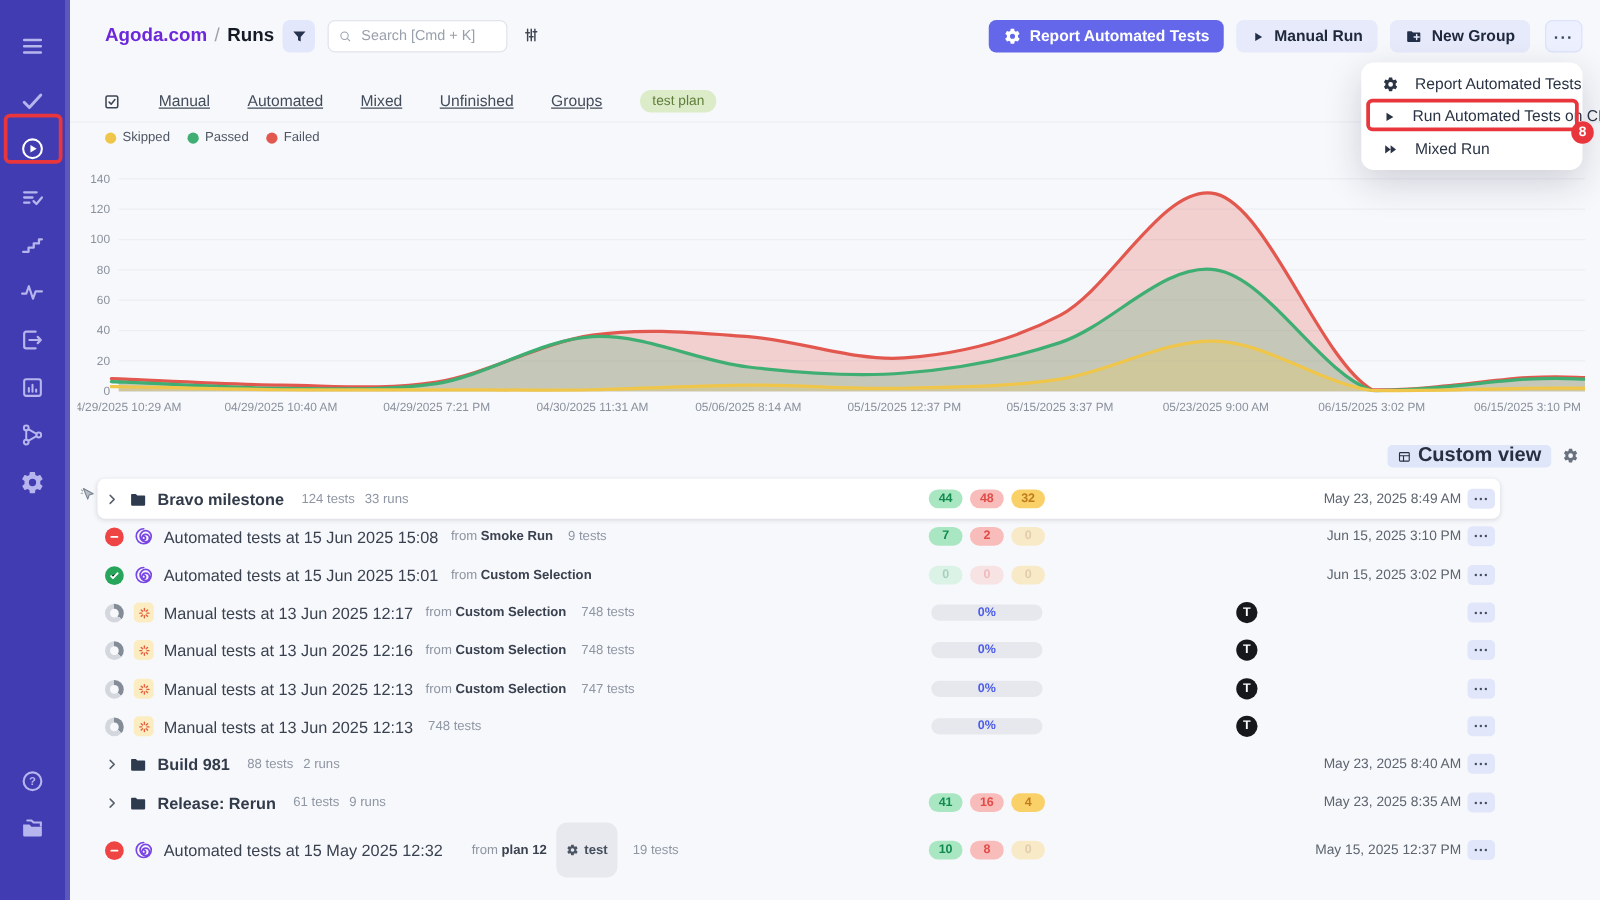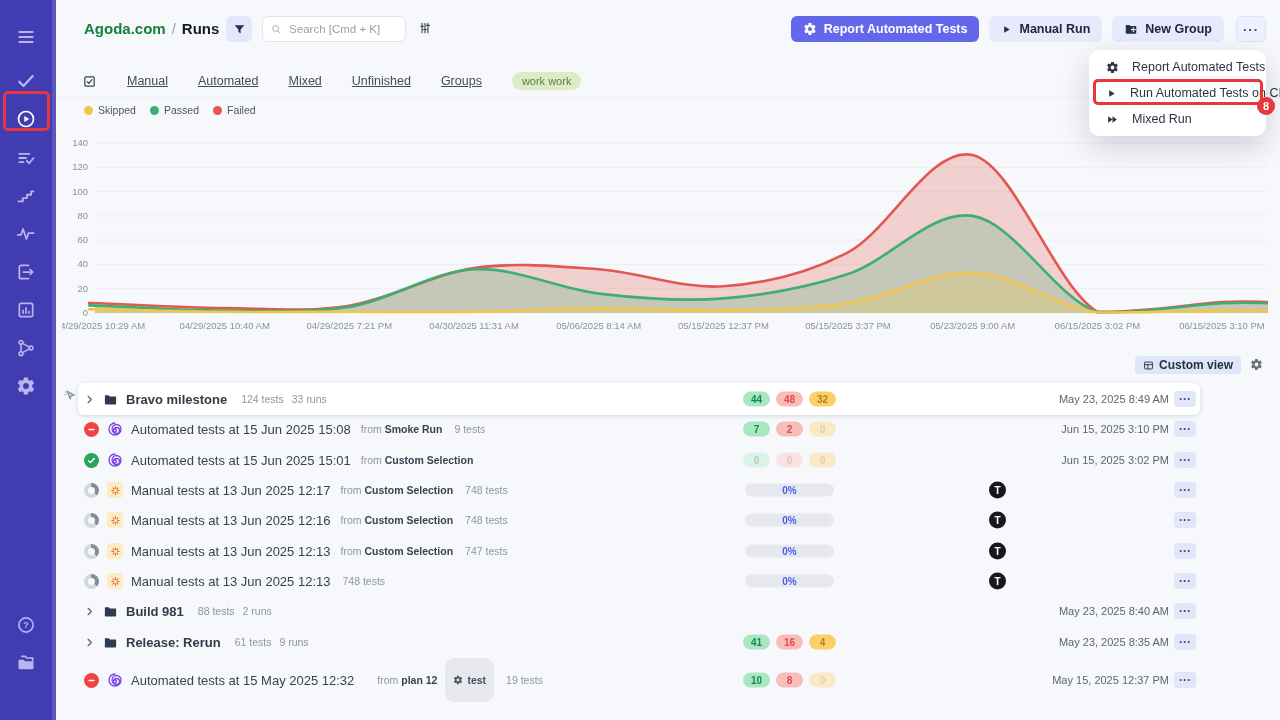--- a/index.html
+++ b/index.html
@@ -12,21 +12,21 @@
   .sidebar::after{content:'';position:absolute;right:0;top:0;width:4px;height:100%;background:rgba(255,255,255,.14);}
   .sb-item{position:absolute;left:0;width:52px;height:38px;display:flex;align-items:center;justify-content:center;
            color:#b7b5ee;cursor:pointer;}
   .sb-item.active{color:#ffffff;}
   .sb-avatar{position:absolute;left:15px;top:681px;width:24px;height:24px;border-radius:50%;background:#17181c;
              color:#fff;font-size:13px;font-weight:700;display:flex;align-items:center;justify-content:center;
              box-shadow:0 0 0 2px #ffffff;}
 
   
   .crumb{position:absolute;left:84px;top:20px;font-size:15px;display:flex;gap:6px;align-items:baseline;}
-  .crumb .proj{font-weight:700;color:#15803d;}
+  .crumb .proj{font-weight:700;color:#6d28d9;}
   .crumb .sep{color:#9aa1ad;}
   .crumb .page{font-weight:700;color:#141b26;}
   .filter-btn{position:absolute;left:226px;top:16px;width:26px;height:26px;border-radius:6px;background:#e3e7fb;
               display:flex;align-items:center;justify-content:center;color:#26334e;cursor:pointer;}
   .search{position:absolute;left:262px;top:16px;width:144px;height:26px;background:#fff;border:1px solid #e1e4ea;
           border-radius:6px;display:flex;align-items:center;padding:0 8px;gap:6px;box-sizing:border-box;}
   .search input{border:none;outline:none;width:100%;font-size:11.5px;color:#39414e;background:transparent;
                 font-family:"Liberation Sans",sans-serif;}
   .search input::placeholder{color:#99a0ac;}
   .sliders{position:absolute;left:418px;top:21px;color:#3d4654;cursor:pointer;}
@@ -47,21 +47,21 @@
   .tabs-divider{position:absolute;left:56px;top:97px;width:1224px;height:1px;background:#eceef3;}
 
   
   #legend{position:absolute;left:84px;top:104px;display:flex;gap:14px;align-items:center;z-index:4;}
   .lg-item{display:flex;align-items:center;gap:5px;font-size:10.5px;color:#4e5663;}
   .lg-dot{width:9px;height:9px;border-radius:50%;}
   #chart{position:absolute;left:62px;top:122px;overflow:hidden;}
 
   
   .custom-view{position:absolute;right:39px;top:356px;height:18px;display:flex;align-items:center;gap:5px;
-               background:#e0e6fa;border-radius:4px;padding:0 8px;font-size:12px;font-weight:700;color:#273040;cursor:pointer;}
+               background:#e0e6fa;border-radius:4px;padding:0 8px;font-size:16px;font-weight:700;color:#273040;cursor:pointer;}
   .cv-gear{position:absolute;right:17px;top:358px;color:#6a7280;cursor:pointer;}
 
   
   .row{position:absolute;left:0;width:1212px;height:26px;}
   .row.hovered::before{content:'';position:absolute;left:78px;right:12px;top:-3px;bottom:-3px;background:#fff;
                        border-radius:6px;box-shadow:0 1px 4px rgba(20,30,60,.15);}
   .row-left{position:absolute;left:84px;top:0;height:100%;display:flex;align-items:center;gap:8px;z-index:1;}
   .chev{color:#57606d;flex:none;}
   .g-title{font-size:13px;font-weight:700;color:#323b49;white-space:nowrap;}
   .r-title{font-size:13px;font-weight:500;color:#3a4250;white-space:nowrap;}
@@ -322,21 +322,21 @@
       <span class="tab-icon">
         <svg width="15" height="15" viewBox="0 0 24 24" style="color:currentColor">
           <use href="#sym-checkbox"></use>
         </svg>
       </span>
       <span class="tab">Manual</span>
       <span class="tab">Automated</span>
       <span class="tab">Mixed</span>
       <span class="tab">Unfinished</span>
       <span class="tab">Groups</span>
-      <span class="tag-pill">work work</span>
+      <span class="tag-pill">test plan</span>
     </div>
   <div class="tabs-divider"></div>
 
   <div id="legend">
       <span class="lg-item">
         <span class="lg-dot" style="background:#F0C64A"></span>
         <span>Skipped</span>
       </span>
       <span class="lg-item">
         <span class="lg-dot" style="background:#3FAE73"></span>

